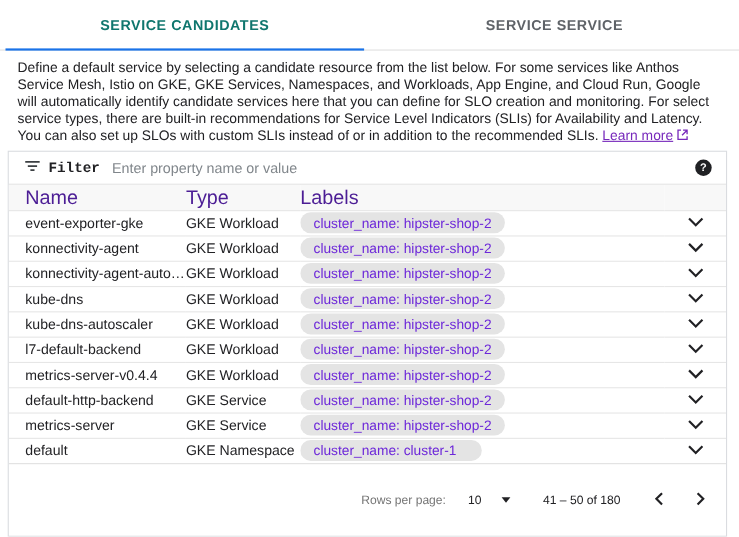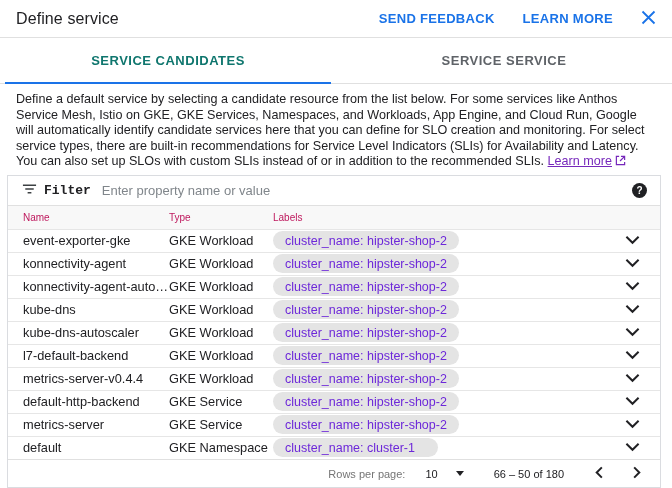--- a/index.html
+++ b/index.html
@@ -71,21 +71,21 @@
     background: #202124; color: #fff;
     font-size: 10px; font-weight: 700;
     display: flex; align-items: center; justify-content: center;
     cursor: pointer; flex: 0 0 15px;
   }
 
   table { width: 100%; border-collapse: collapse; table-layout: fixed; }
   thead th {
     height: 23px; background: #f8f8f8;
     text-align: left; vertical-align: middle;
-    font-size: 10px; font-weight: 400; color: #be185d;
+    font-size: 18px; font-weight: 400; color: #4c1d95;
     border-bottom: 1px solid #e6e6e6;
   }
   th.col-name, td.col-name { width: 161px; padding-left: 15px; }
   th.col-type, td.col-type { width: 104px; }
   th.col-labels, td.col-labels { padding-right: 8px; }
   th.col-expand, td.col-expand { width: 56px; text-align: center; }
   tbody td {
     height: 23px; vertical-align: middle;
     font-size: 12.8px; color: #212124;
     border-bottom: 1px solid #e6e6e6;
@@ -118,34 +118,20 @@
   .pg-range { margin-left: 30px; }
   .pg-nav { background: none; border: none; cursor: pointer; padding: 2px; display: inline-flex; align-items: center; }
   .pg-prev { margin-left: 26px; }
   .pg-next { margin-left: 18px; }
 </style>
 </head>
 <body>
 
 <div class="dialog">
 
-  <div class="hdr">
-    <div class="hdr-title">Define service</div>
-    <div class="hdr-actions">
-      <button class="text-btn">SEND FEEDBACK</button>
-      <button class="text-btn">LEARN MORE</button>
-      <button class="close-btn">
-        <span>
-          <svg width="15" height="15" viewBox="0 0 15 15">
-              <path d="M1.5 1.5 L13.5 13.5 M13.5 1.5 L1.5 13.5" stroke="#1a73e8" stroke-width="1.8" fill="none"></path>
-            </svg>
-        </span>
-      </button>
-    </div>
-  </div>
 
   <div class="tabbar">
     <div class="tab active">
       <span>SERVICE CANDIDATES</span>
     </div>
     <div class="tab">
       <span>SERVICE SERVICE</span>
     </div>
   </div>
 
@@ -285,21 +271,21 @@
           </tr>
         </tbody>
     </table>
 
     <div class="pagination">
       <span class="pg-label">Rows per page:</span>
       <span class="pg-select">
         <span>10</span>
         <span class="caret-down"></span>
       </span>
-      <span class="pg-range">66 – 50 of 180</span>
+      <span class="pg-range">41 – 50 of 180</span>
       <button class="pg-nav pg-prev">
         <span>
           <svg width="15" height="15" viewBox="0 0 16 16">
               <path d="M10.5 2.5 L5 8 L10.5 13.5" stroke="#212124" stroke-width="2.1" fill="none"></path>
             </svg>
         </span>
       </button>
       <button class="pg-nav pg-next">
         <span>
           <svg width="15" height="15" viewBox="0 0 16 16">

